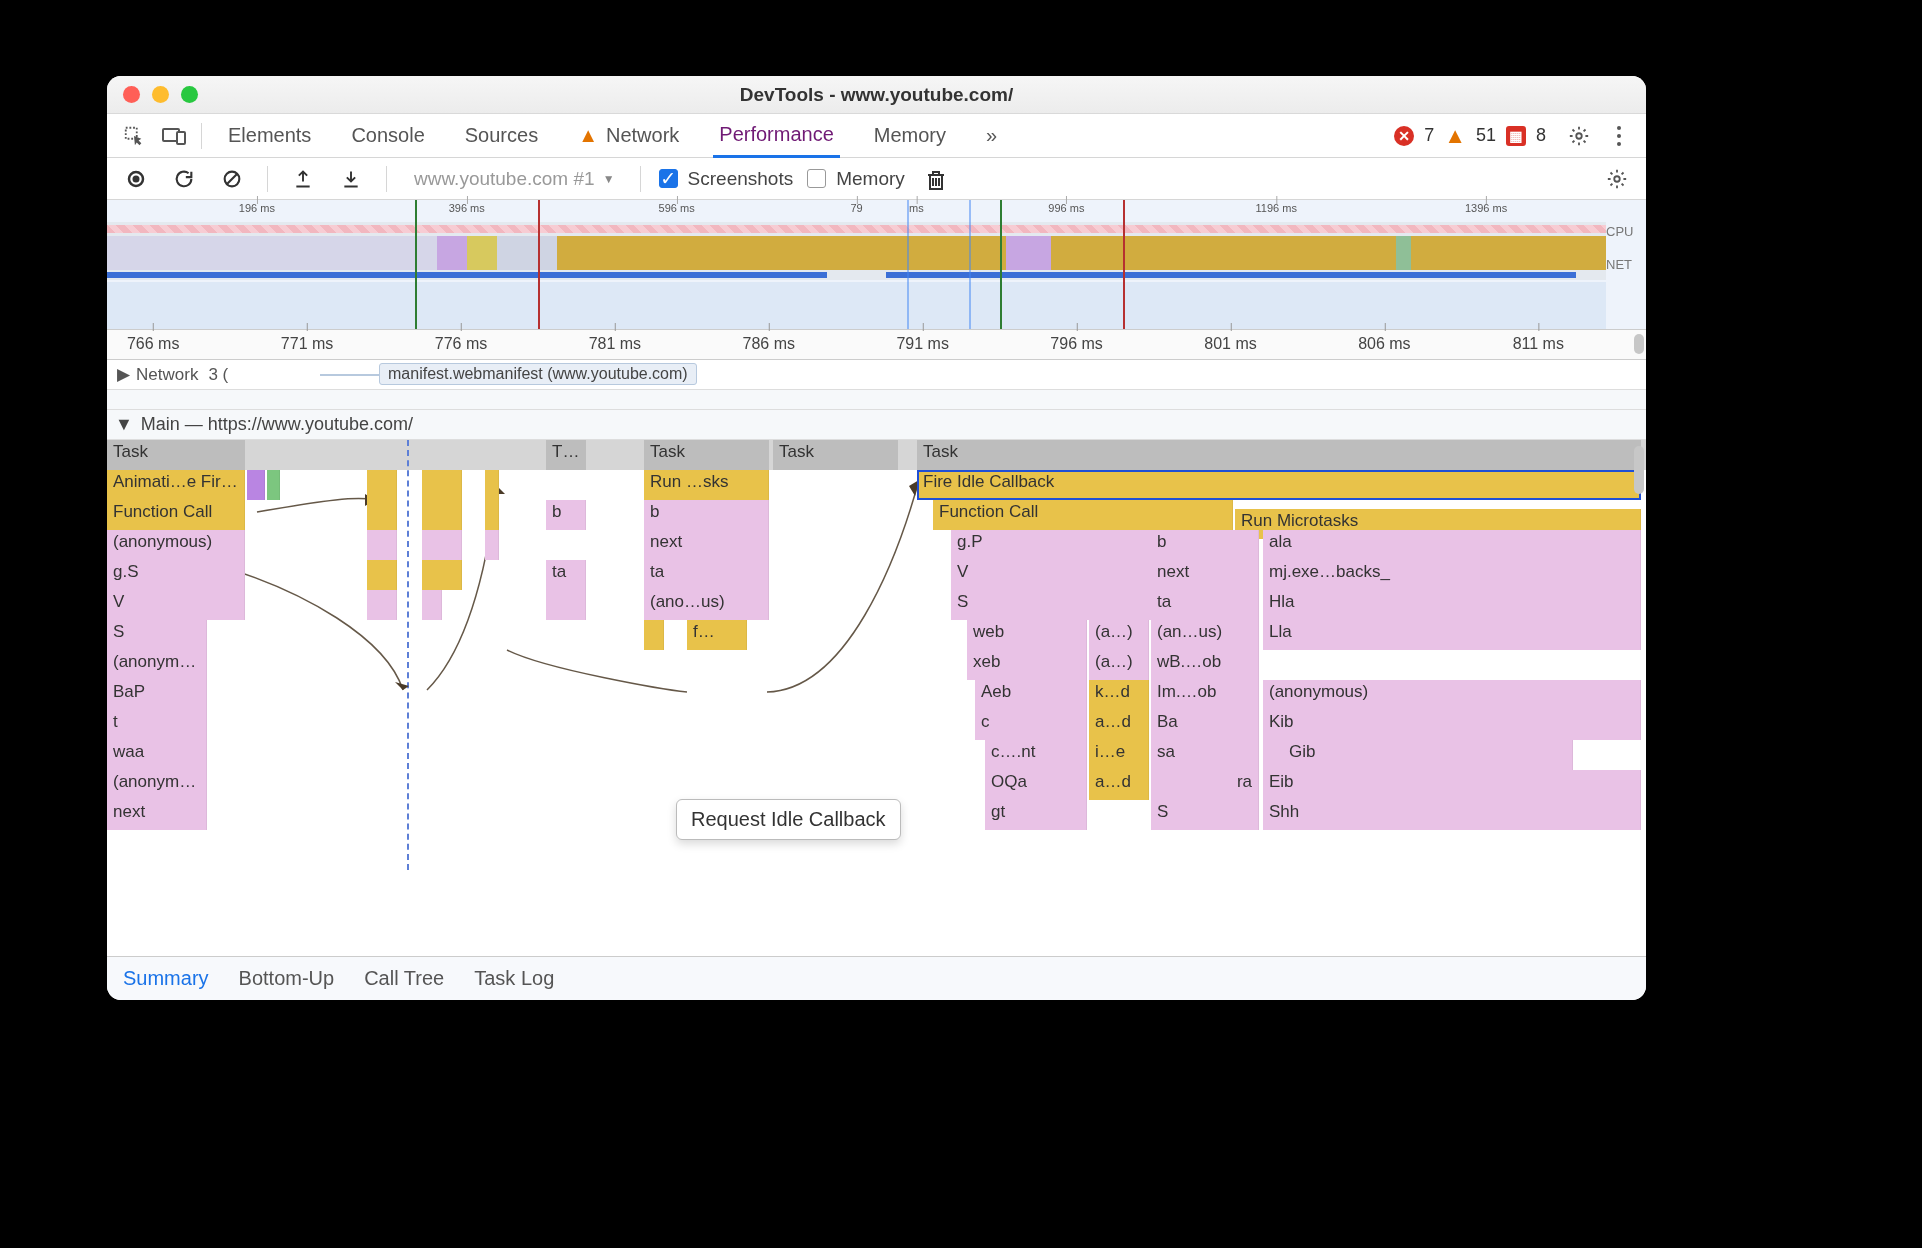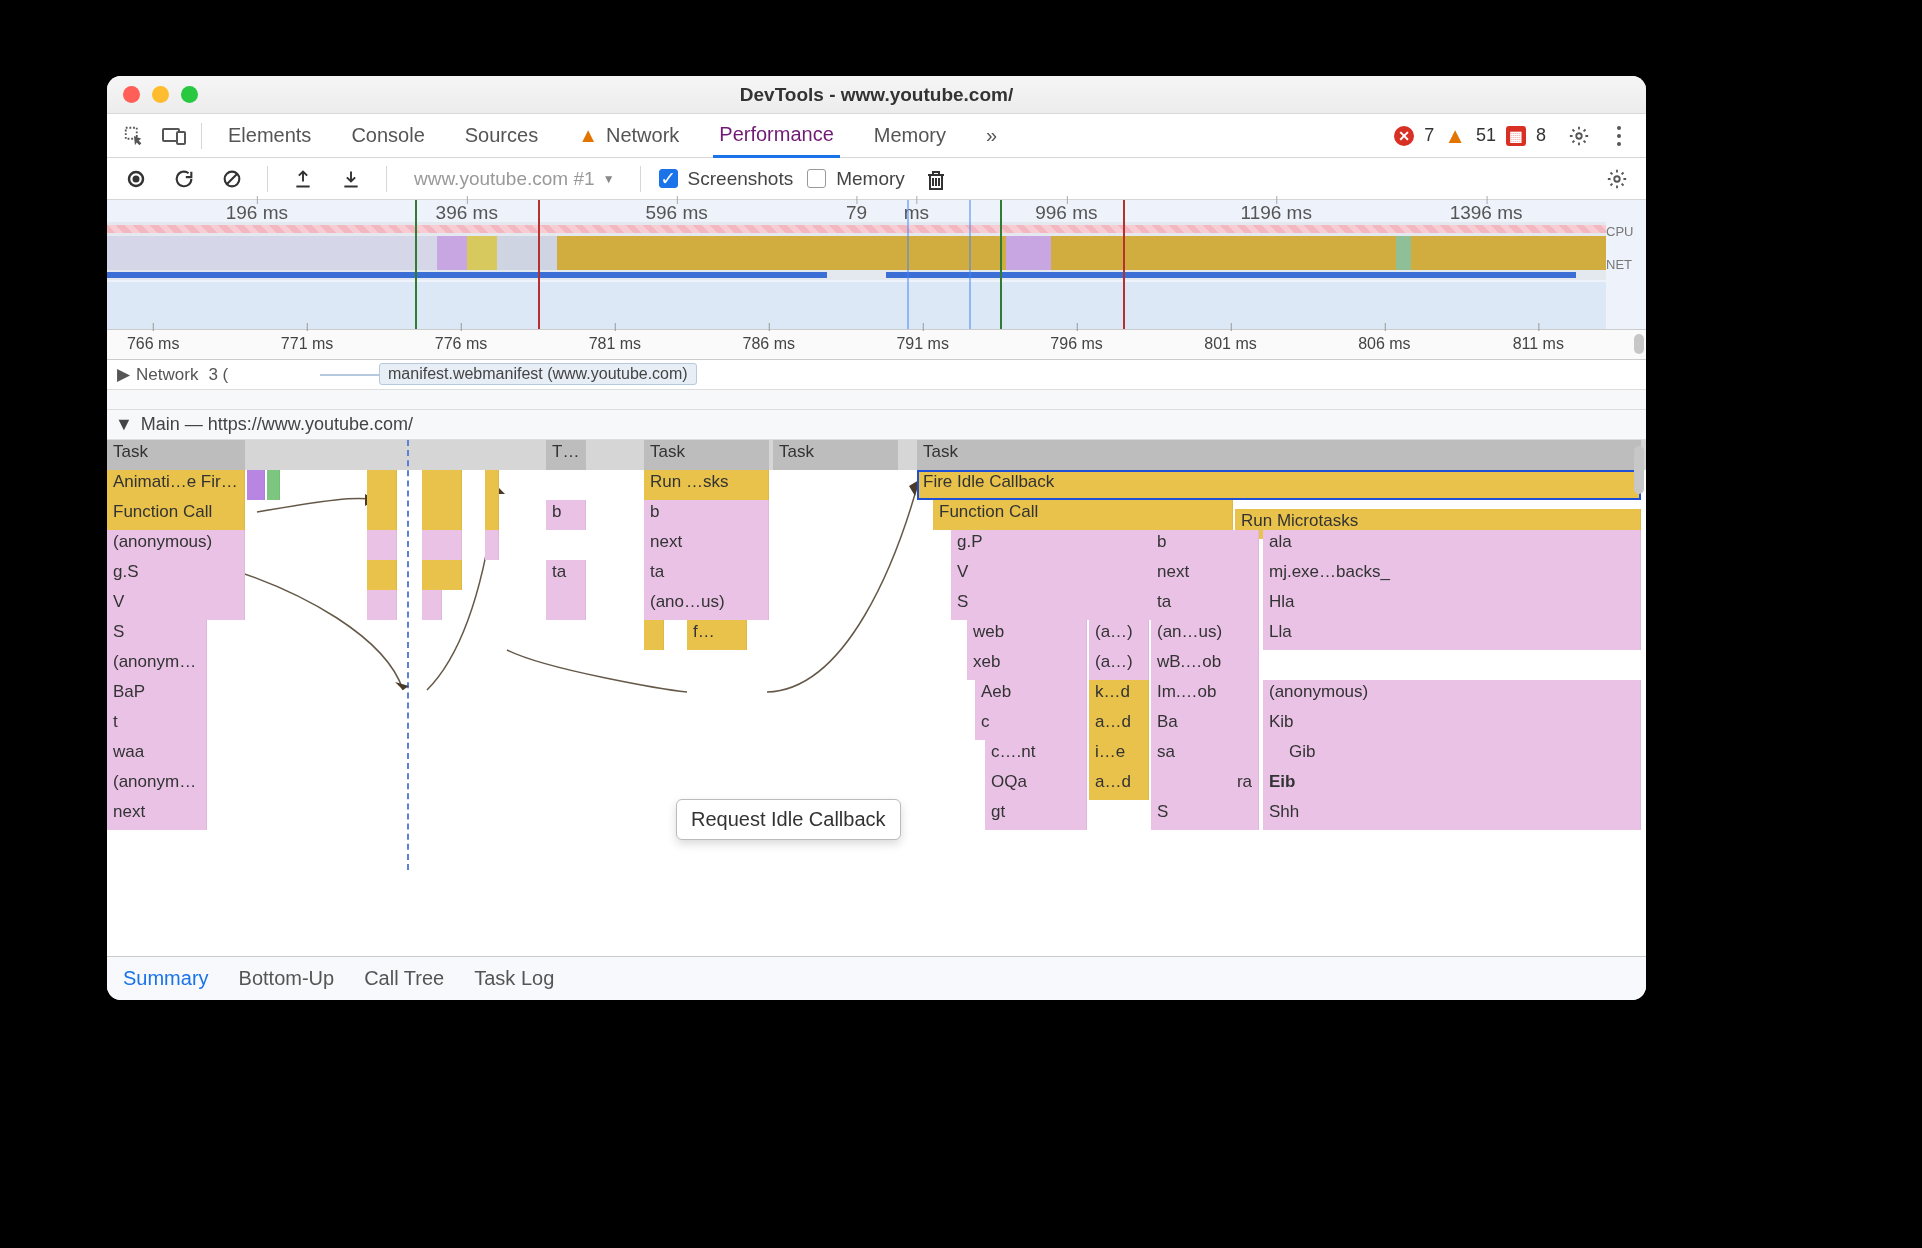--- a/index.html
+++ b/index.html
@@ -78,21 +78,21 @@
   .chk { width:19px; height:19px; border:1.5px solid #999; border-radius:3px; display:inline-flex; align-items:center; justify-content:center; margin-right:6px; }
   .chk.checked { background:#1a73e8; border-color:#1a73e8; color:#fff; }
   .chklabel { display:flex; align-items:center; gap:4px; }
 
   
   .overview {
     height: 130px; position:relative;
     border-bottom:1px solid #ccc;
     background:#eef3fb;
   }
-  .ov-ruler { position:absolute; left:0; right:40px; top:0; height:22px; display:flex; font-size:19px; color:#555; }
+  .ov-ruler { position:absolute; left:0; right:40px; top:0; height:22px; display:flex; font-size:11px; color:#555; }
   .ov-tick { position:absolute; top:2px; transform:translateX(-50%); }
   .ov-tick::before { content:""; position:absolute; left:50%; top:-6px; width:1px; height:8px; background:#aaa; }
   .ov-cpu {
     position:absolute; left:0; right:40px; top:22px; height:48px;
     background:#e4e9ef;
     overflow:hidden;
   }
   .ov-cpu .filmstrip { position:absolute; left:0; right:0; top:3px; height:8px; background:repeating-linear-gradient(45deg,#f2b7bf 0 6px,#f7ccd3 6px 12px); }
   .ov-cpu .activity { position:absolute; left:0; right:0; bottom:0; height:34px;
     background:linear-gradient(to right,
@@ -454,22 +454,22 @@
         <div class="row pk " style="left: 1044px; top: 270px; width: 108px;">Ba</div>
         <div class="row pk " style="left: 1044px; top: 300px; width: 108px;">sa</div>
         <div class="row pk " style="left: 1044px; top: 330px; width: 108px; text-align: right;">ra</div>
         <div class="row pk " style="left: 1044px; top: 360px; width: 108px;">S</div>
         <div class="row pk " style="left: 1156px; top: 90px; width: 378px;">ala</div>
         <div class="row pk " style="left: 1156px; top: 120px; width: 378px;">mj.exe…backs_</div>
         <div class="row pk " style="left: 1156px; top: 150px; width: 378px;">Hla</div>
         <div class="row pk " style="left: 1156px; top: 180px; width: 378px;">Lla</div>
         <div class="row pk " style="left: 1156px; top: 240px; width: 378px;">(anonymous)</div>
         <div class="row pk " style="left: 1156px; top: 270px; width: 378px;">Kib</div>
-        <div class="row pk " style="left: 1156px; top: 300px; width: 378px; padding-left: 26px;">Gib</div>
-        <div class="row pk " style="left: 1156px; top: 330px; width: 378px; font-weight: bold;">Eib</div>
+        <div class="row pk " style="left: 1156px; top: 300px; width: 310px; padding-left: 26px;">Gib</div>
+        <div class="row pk " style="left: 1156px; top: 330px; width: 378px;">Eib</div>
         <div class="row pk " style="left: 1156px; top: 360px; width: 378px;">Shh</div>
       </div>
     <div class="scrollthumb" style="top:6px;height:48px"></div>
   </div>
 
   <div class="bottom-tabs">
     <div class="btab active"><span>Summary</span></div>
     <div class="btab"><span>Bottom-Up</span></div>
     <div class="btab"><span>Call Tree</span></div>
     <div class="btab"><span>Task Log</span></div>

